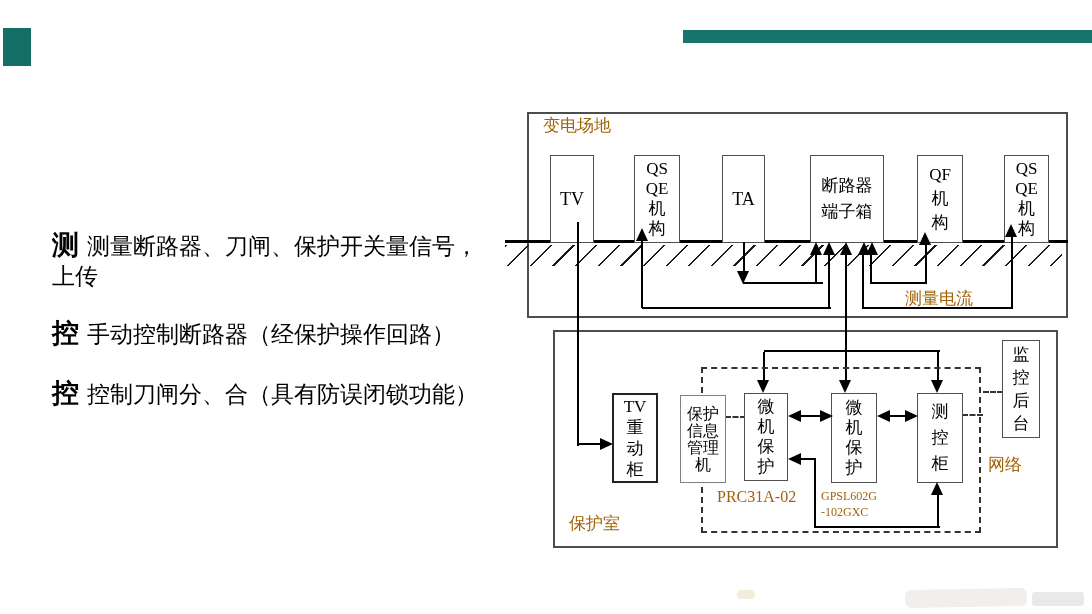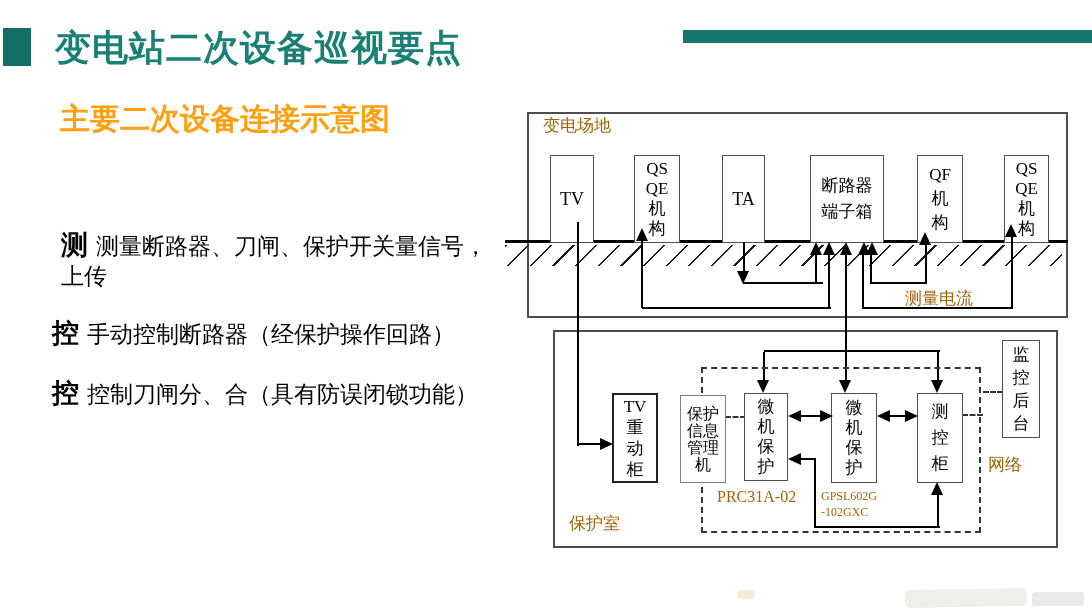--- a/index.html
+++ b/index.html
@@ -36,25 +36,23 @@
   .wm1{position:absolute;left:905px;top:589px;width:122px;height:18px;background:#f0efec;border-radius:6px;transform:rotate(-1deg);}
   .wm2{position:absolute;left:1032px;top:592px;width:52px;height:14px;background:#e9e9e9;border-radius:3px;}
   .wm3{position:absolute;left:737px;top:590px;width:18px;height:9px;background:#f6ecdc;border-radius:4px;}
 </style>
 </head>
 <body>
 
 <div class="slide">
 
   <div class="accent-square"></div>
-  <div class="page-title">变电站二次设备巡视要点</div>
   <div class="top-bar"></div>
-  <div class="subtitle">主要二次设备连接示意图</div>
 
-  <div class="bullet" style="top:230px;margin-left:9px;">
+  <div class="bullet" style="top:230px;">
     <span class="lead">测</span><span>测量断路器、刀闸、保护开关量信号，上传</span>
   </div>
   <div class="bullet" style="top:378px;">
     <span class="lead">控</span><span>控制刀闸分、合（具有防误闭锁功能）</span>
   </div>
   <div class="bullet" style="top:318px;">
     <span class="lead">控</span><span>手动控制断路器（经保护操作回路）</span>
   </div>
 
   <div class="abs" style="left:0;top:0;width:1092px;height:614px;">

